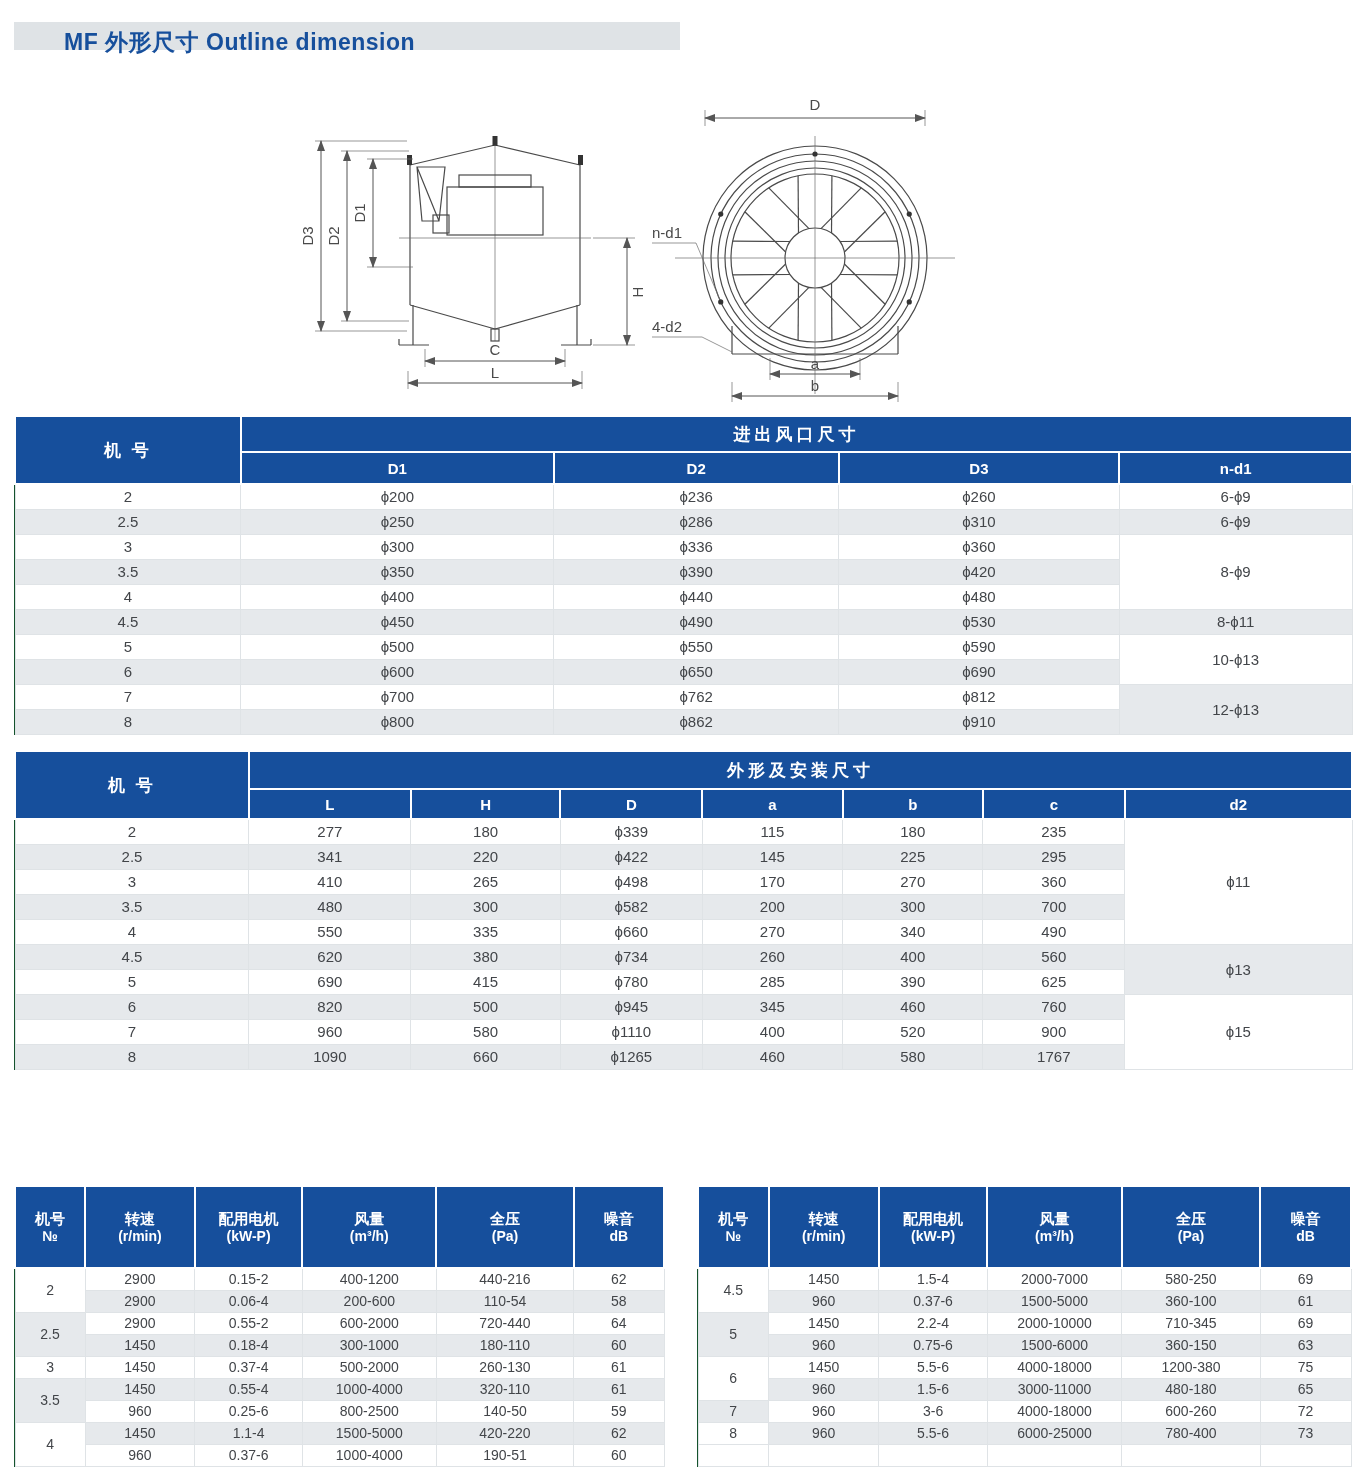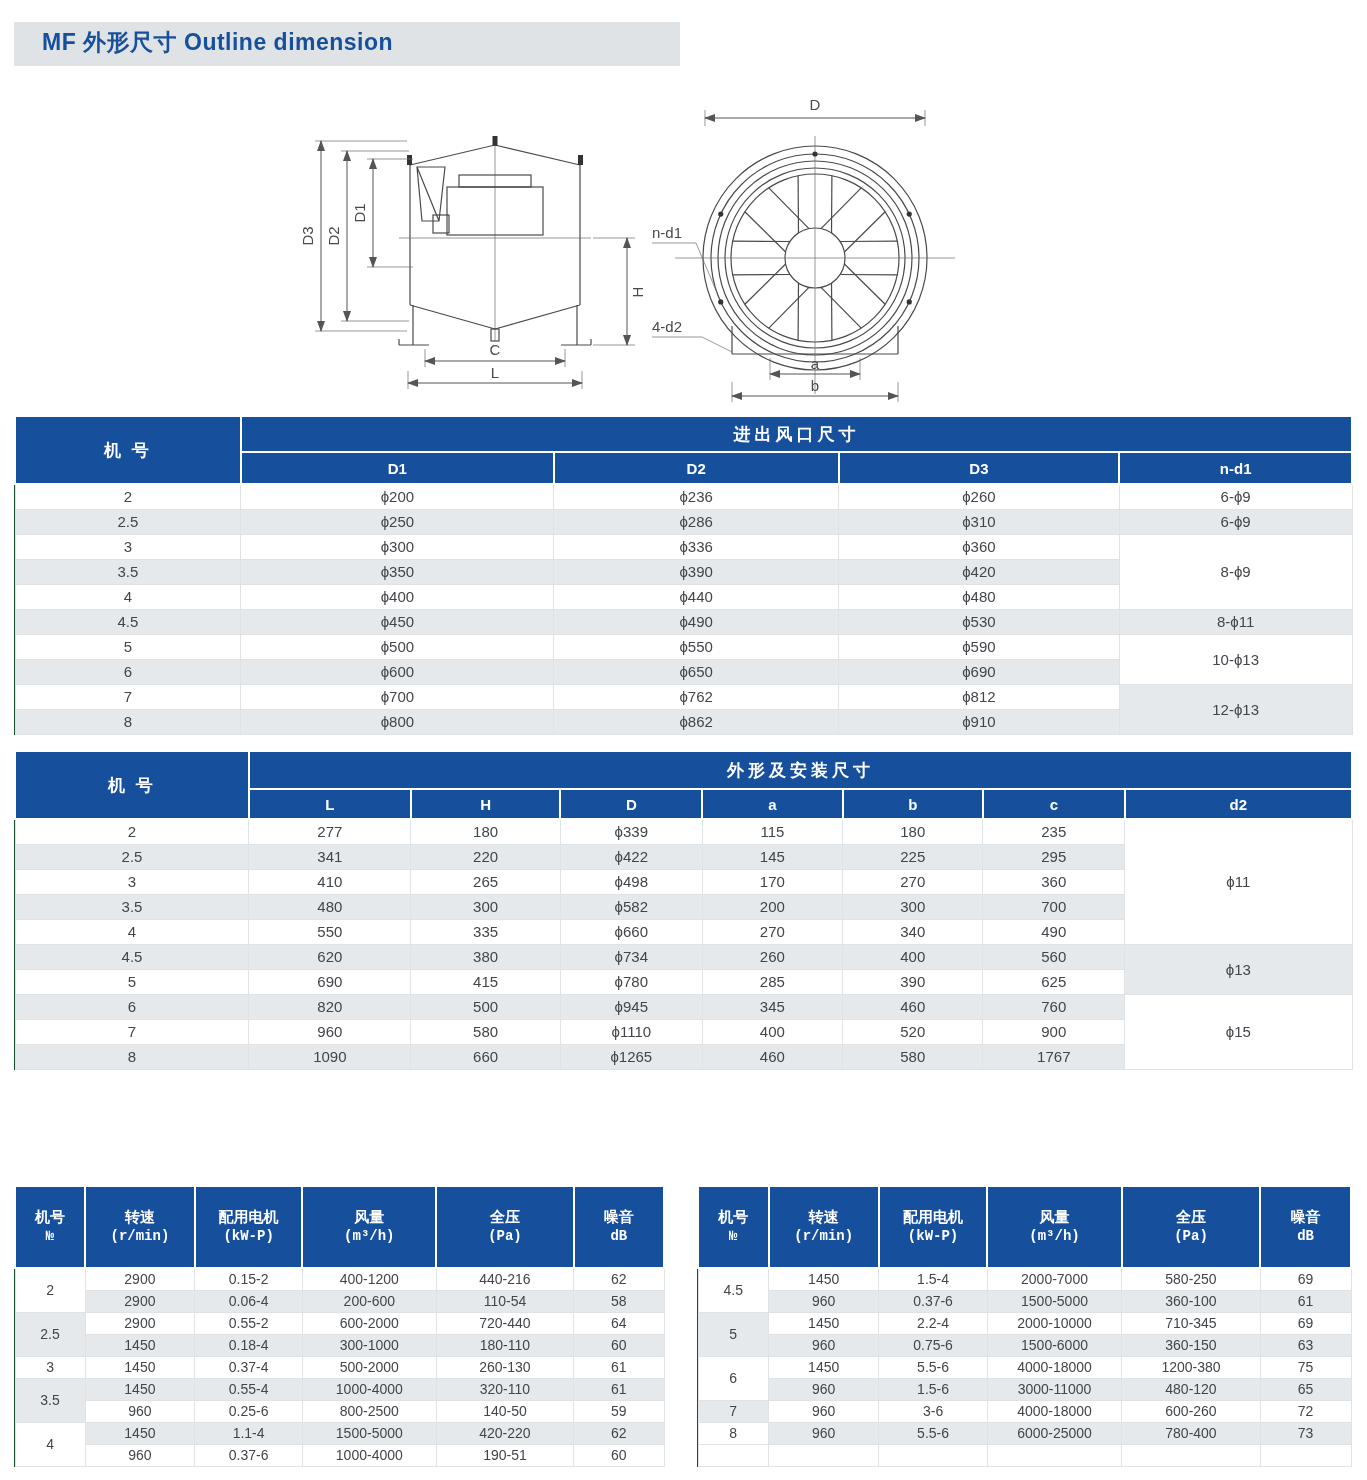--- a/index.html
+++ b/index.html
@@ -1,22 +1,22 @@
 <!DOCTYPE html>
 <html><head>
 <meta charset="utf-8">
 <style>
   html,body{margin:0;padding:0;background:#fff;}
   body{width:1367px;height:1480px;position:relative;
        font-family:"Liberation Sans","DejaVu Sans",sans-serif;color:#3c4043;}
   .page{position:absolute;inset:0;background:#fff;overflow:hidden;}
 
-  .title-bar{position:absolute;left:14px;width:666px;height:44px;
+  .title-bar{position:absolute;left:14px;width:666px;height:28px;
              background:#dfe3e6;color:#164f9c;font-weight:700;font-size:23px;
-             line-height:40px;padding-left:28px;box-sizing:border-box;letter-spacing:.5px;}
+             line-height:40px;padding-left:50px;box-sizing:border-box;letter-spacing:.5px;}
   #title1{top:22px;}
   #title2{top:1106px;}
 
   svg text{fill:#4a4a4a;font-size:15px;font-family:"Liberation Sans","DejaVu Sans",sans-serif;}
   .ln{stroke:#4a4a4a;stroke-width:1.2;fill:none;}
   .thin{stroke:#6b6b6b;stroke-width:.7;fill:none;}
   .dim{stroke:#555;stroke-width:1;fill:none;}
   .solid{fill:#333;stroke:none;}
 
   table{position:absolute;border-collapse:collapse;table-layout:fixed;background:#14532d;}
@@ -31,21 +31,21 @@
   #table2 thead tr:first-child{height:38px;} #table2 thead tr:last-child{height:30px;}
   .ghead{font-size:17px;letter-spacing:4px;}
   .mhead{font-size:17px;letter-spacing:3px;}
   .subhead{font-size:15px;}
 
   tbody td{border:1px solid #dfe3e6;text-align:center;vertical-align:middle;
            font-size:15px;color:#424549;background:#fff;padding:0;}
   #table1 tbody tr,#table2 tbody tr{height:25px;}
   td.shade{background:#e6e9ec;}
 
-  .perf thead tr{height:82px;font-family:Liberation Mono, monospace;}
+  .perf thead tr{height:82px;}
   .perf th .h1{font-size:15px;line-height:19px;}
   .perf th .h2{font-size:14px;line-height:17px;}
   .perf tbody tr{height:22px;}
   .perf tbody td{font-size:14px;}
 
   #sideView{position:absolute;left:295px;top:95px;}
   #frontView{position:absolute;left:650px;top:86px;}
 </style>
 </head>
 <body>
@@ -544,21 +544,21 @@
           <td>1450</td>
           <td>5.5-6</td>
           <td>4000-18000</td>
           <td>1200-380</td>
           <td>75</td>
         </tr>
         <tr>
           <td class="shade">960</td>
           <td class="shade">1.5-6</td>
           <td class="shade">3000-11000</td>
-          <td class="shade">480-120</td>
+          <td class="shade">480-180</td>
           <td class="shade">65</td>
         </tr>
         <tr>
           <td class="shade" rowspan="1">7</td>
           <td>960</td>
           <td>3-6</td>
           <td>4000-18000</td>
           <td>600-260</td>
           <td>72</td>
         </tr>

